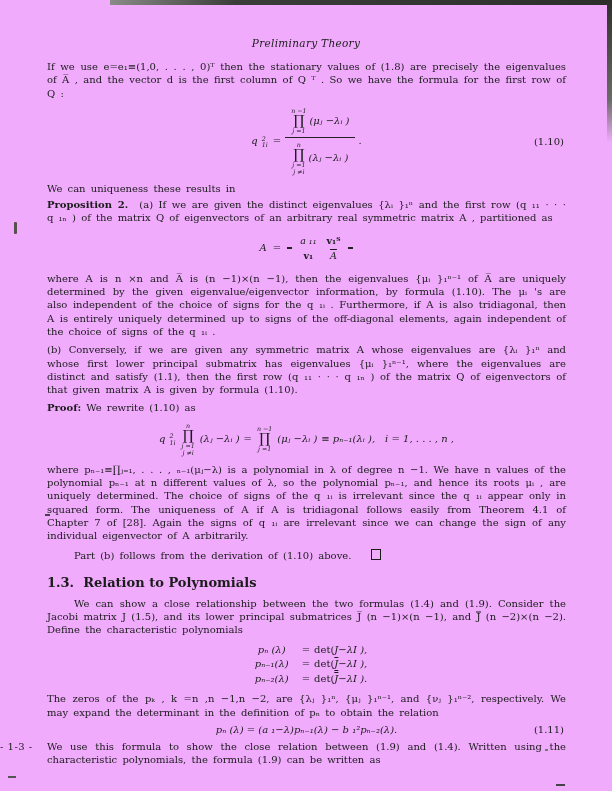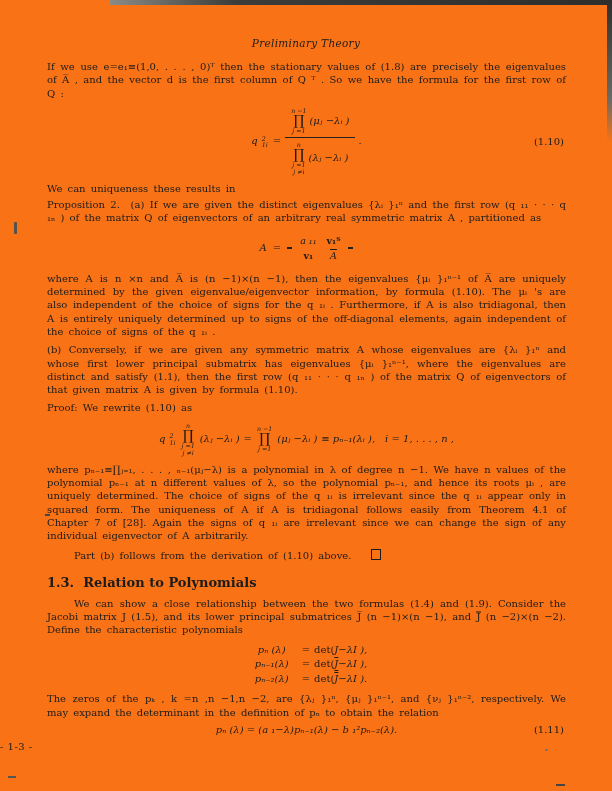--- a/index.html
+++ b/index.html
@@ -1,18 +1,18 @@
 <!DOCTYPE html>
 <html><head>
 <meta charset="utf-8">
 <style>
   html,body { margin:0; padding:0; background:#e8e8e4; }
   .page {
     position:relative; width:612px; height:791px; margin:0 auto;
-    background:#f97316; overflow:hidden;
+    background:#f0abfc; overflow:hidden;
     font-family:"DejaVu Serif","DejaVu Sans",serif;
     color:#1b1b1b;
   }
   
   .art-top-strip { position:absolute; left:110px; right:0; top:0; height:5px;
     background:linear-gradient(90deg,#8a8a86,#3c3c3a 25%,#2e2e2c); }
   .art-right-strip { position:absolute; right:0; top:0; width:5px; height:142px;
     background:linear-gradient(180deg,#2e2e2c,#6a6a66 70%,rgba(110,110,106,0)); }
   .art-left-tick { position:absolute; left:14px; top:222px; width:3px; height:12px;
     background:#55524e; border-radius:1px; }
@@ -22,21 +22,21 @@
   .art-dot { position:absolute; left:545px; top:749px; width:3px; height:2px; background:#777; }
 
   .running-head { position:absolute; top:37px; left:0; width:100%; text-align:center;
     font-style:italic; font-size:10.5px; letter-spacing:.3px; }
 
   .content { position:absolute; left:47px; top:60px; width:519px; }
 
   .para { font-size:10px; line-height:13.3px; text-align:justify;
     word-spacing:2px; margin:0 0 3px 0; }
   .indent { text-indent:27px; }
-  .bold { font-weight:normal; }
+  .bold { font-weight:bold; }
   .var { font-style:italic; }
 
   
   .display-eq { position:relative; text-align:center; font-size:10px; margin:7px 0; }
   .eq-number { position:absolute; right:2px; top:50%; transform:translateY(-50%);
     font-size:10px; font-style:normal; }
   .eq-row { display:inline-flex; align-items:center; gap:4px; }
 
   .qstack { display:inline-flex; flex-direction:column; align-items:flex-start;
     line-height:1; font-size:6.3px; font-style:italic; margin:0 1px 0 0;
@@ -205,18 +205,19 @@
       </div>
     </div>
 
     <p class="para">The zeros of the pₖ , k =n ,n −1,n −2, are {λⱼ }₁ⁿ, {μⱼ }₁ⁿ⁻¹, and {νⱼ }₁ⁿ⁻², respectively.  We may expand the determinant in the definition of pₙ to obtain the relation</p>
 
     <div class="display-eq" style="margin:5px 0">
       <span class="var">pₙ (λ) = (a ₁−λ)pₙ₋₁(λ) − b ₁²pₙ₋₂(λ).</span>
       <span class="eq-number">(1.11)</span>
     </div>
 
+    <p class="para">We use this formula to show the close relation between (1.9) and (1.4).  Written using the characteristic polynomials, the formula (1.9) can be written as</p>
 
   </div>
 
   <div class="page-number">- 1-3 -</div>
 
 </div>
 
 </body></html>

